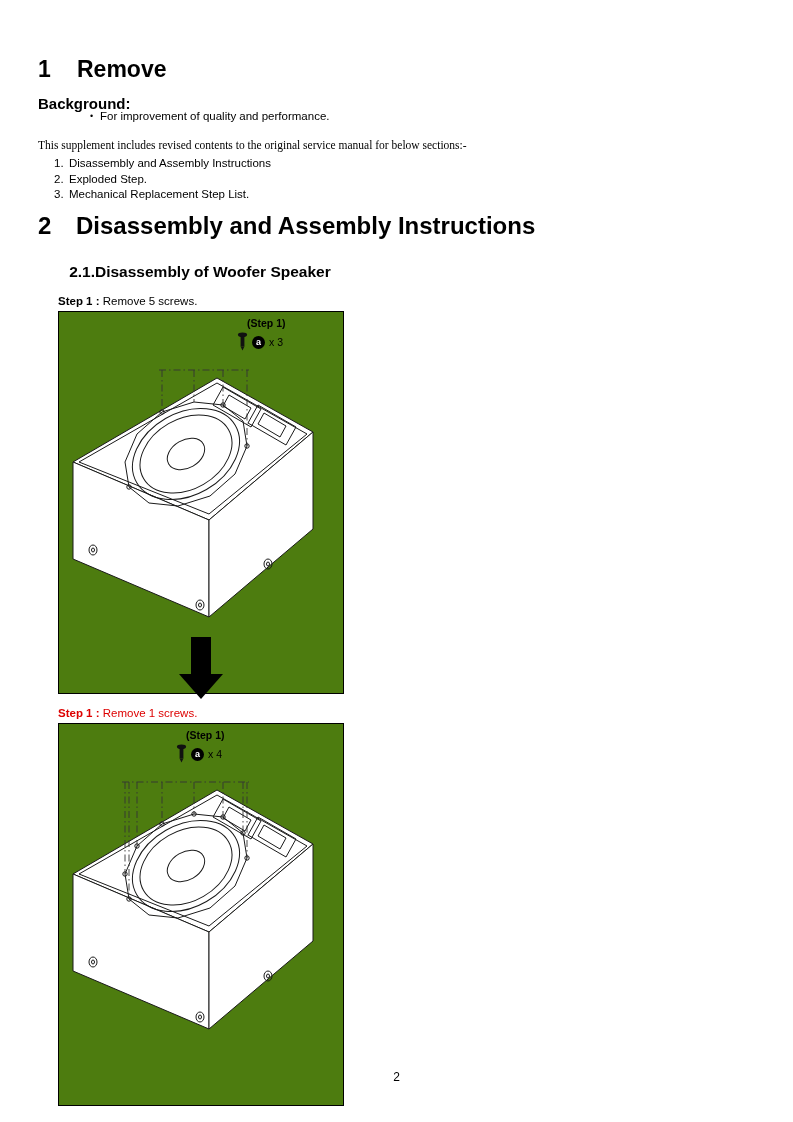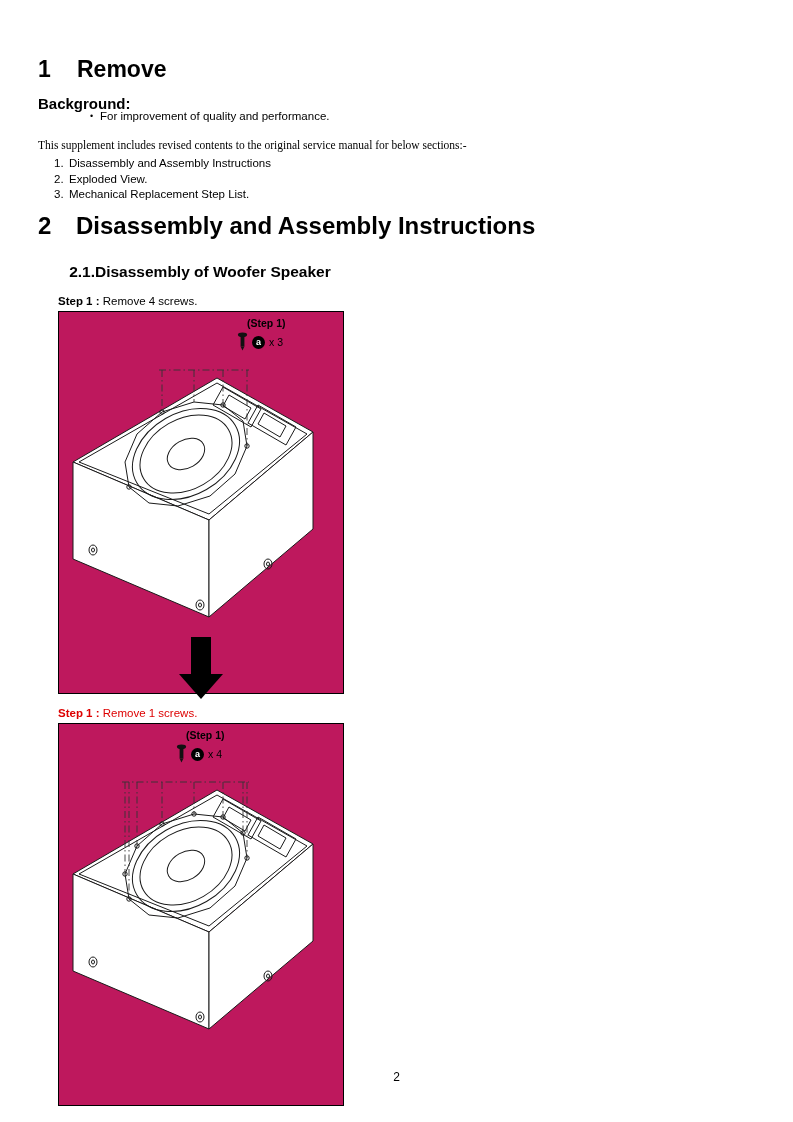--- a/index.html
+++ b/index.html
@@ -26,21 +26,21 @@
   .h3 { left:38px; top:263px; font-size:15.5px; font-weight:bold; }
   .h3 .num { display:inline-block; width:57px;text-align:right; }
 
   .step-line { font-size:11.5px; }
   .step-line .step-label { font-weight:bold;text-align:right; }
   .step1 { left:58px; top:295px; }
   .step2 { left:58px; top:707px; color:#dd0000; }
 
   .figure {
     left:58px; width:286px; height:383px;
-    border:1px solid #000; background:#be185d;
+    border:1px solid #000; background:#4d7c0f;
   }
   .fig1 { top:311px; }
   .fig2 { top:723px; }
   .speaker-svg { position:absolute; left:0; top:0; width:286px; height:309px; }
 
   .fig-step-label { position:absolute; font-size:10.5px; font-weight:bold; }
   .fig1 .fig-step-label { left:188px; top:5px; }
   .fig2 .fig-step-label { left:127px; top:5px; }
 
   .screw-row { position:absolute; display:flex; align-items:center; gap:4px; }
@@ -77,38 +77,38 @@
   <span class="bullet">•</span><span>For improvement of quality and performance.</span>
 </div>
 
 <div class="abs intro">This supplement includes revised contents to the original service manual for below sections:-</div>
 
 <div class="abs num-list">
   <div class="li">
     <span class="li-num">1.</span><span>Disassembly and Assembly Instructions</span>
   </div>
   <div class="li">
-    <span class="li-num">2.</span><span>Exploded View.</span>
+    <span class="li-num">2.</span><span>Exploded Step.</span>
   </div>
   <div class="li">
     <span class="li-num">3.</span><span>Mechanical Replacement Step List.</span>
   </div>
 </div>
 
 <h1 class="abs h2">
   <span class="num">2</span><span>Disassembly and Assembly Instructions</span>
 </h1>
 
 <h2 class="abs h3">
   <span class="num">2.1.</span><span>Disassembly of Woofer Speaker</span>
 </h2>
 
 <div class="abs step-line step1">
   <span class="step-label">Step 1 :</span>
-  <span>Remove 4 screws.</span>
+  <span>Remove 5 screws.</span>
 </div>
 
 <div class="abs figure fig1">
   <svg class="speaker-svg" viewBox="0 0 286 309" xmlns="http://www.w3.org/2000/svg">
     <g stroke="#1a1a1a" fill="none" stroke-width="1" stroke-linejoin="round">
       <polygon points="14,150 158,66 254,120 150,208" fill="#fff"></polygon>
       <polygon points="20,150 158,71 248,122 150,202"></polygon>
       <polygon points="14,150 150,208 150,305 14,247" fill="#fff"></polygon>
       <polygon points="150,208 254,120 254,217 150,305" fill="#fff"></polygon>
       <polygon points="184,109 188,134 176,162 151,184 119,194 90,191 70,175 66,150 78,122 103,100 135,90 164,93"></polygon>

